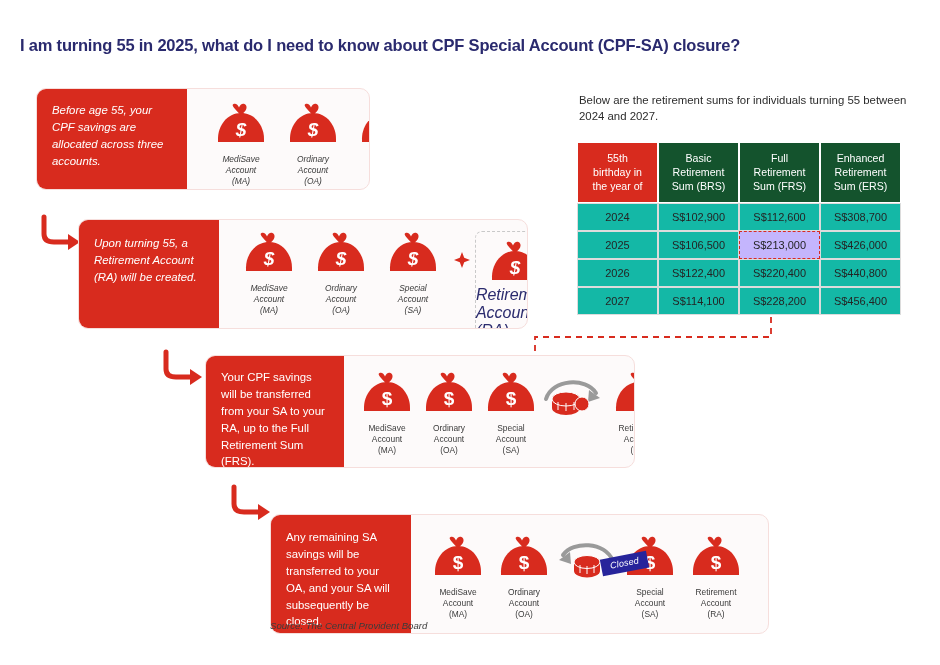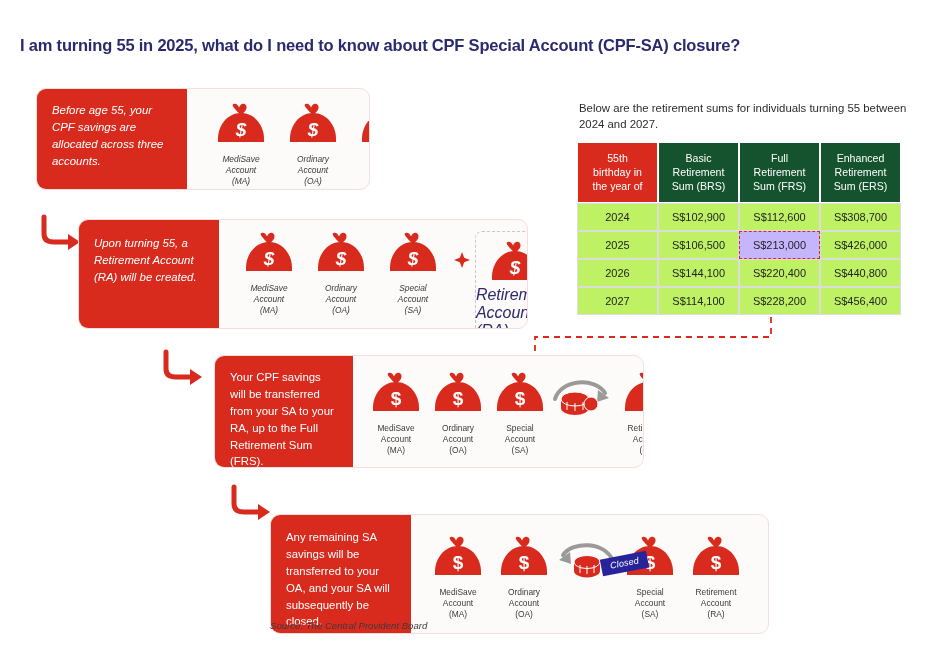--- a/index.html
+++ b/index.html
@@ -80,39 +80,39 @@
 
   
   .transfer{position:relative;width:76px;flex:none;height:78px;}
   .transfer svg{position:absolute;left:0;top:0;}
 
   
   .connector{position:absolute;}
 
   
   .tblintro{
-    position:absolute;left:579px;top:100px;width:330px;
+    position:absolute;left:579px;top:92px;width:330px;
     font-size:11.4px;line-height:1.42;color:#2c2c2c;
   }
   table.rsum{
     position:absolute;left:577px;top:142px;
     border-collapse:separate;border-spacing:0;
     font-size:10.6px;
   }
   table.rsum th{
     color:#ffffff;font-weight:normal;
     padding:9px 4px;line-height:1.3;
     width:81px;box-sizing:border-box;
     border:1.5px solid #ffffff;
     vertical-align:middle;
   }
   table.rsum th.yr{background:#d82b1e;}
   table.rsum th.bl{background:#14532d;}
   table.rsum td{
-    background:#bef264;color:#242424;
+    background:#14b8a6;color:#242424;
     text-align:center;padding:7px 4px;
     border:1px solid #dcdcdc;
     width:81px;box-sizing:border-box;
     font-size:11px;
   }
   table.rsum td.hl{
     background:#c4b5fd;
     border:1.6px dashed #d82b1e;
   }
 
@@ -290,21 +290,21 @@
       <path d="M30 20 L42 28 L30 36 Z" fill="#d82b1e"></path>
     </svg>
   </div>
 
   <div class="dashline" style="left:528px;top:295px;">
     <svg width="250" height="80" viewBox="0 0 250 80">
       <path d="M243 0 L243 42 L7 42 L7 78" stroke="#d82b1e" stroke-width="1.8" fill="none" stroke-dasharray="6,5"></path>
     </svg>
   </div>
 
-  <div class="step" style="left:214px;top:355px;">
+  <div class="step" style="left:205px;top:355px;">
     <div class="panel" style="width:430px;height:113px;">
       <div class="redbox" style="width:138px;font-size:11.4px;padding-top:13px;">
         <span>Your CPF savings will be transferred from your SA to your RA, up to the Full Retirement Sum (FRS).</span>
       </div>
       <div class="icons" style="padding-left:12px;padding-top:15px;">
 
         <div class="acct" style="width:62px;">
           <div class="bagwrap">
             <svg width="56" height="46" viewBox="0 0 56 46">
               <path d="M20.5 2 C22.5 1 25 2.5 26 5.5 C27 2.5 29.5 1 31.5 2 C34 3.2 34.2 6.5 32.2 9 L28 13.5 L23.8 9 C21.8 6.5 18 3.2 20.5 2 Z" fill="#d82b1e"></path>
@@ -507,21 +507,21 @@
         <td>S$308,700</td>
       </tr>
       <tr>
         <td>2025</td>
         <td>S$106,500</td>
         <td class="hl">S$213,000</td>
         <td>S$426,000</td>
       </tr>
       <tr>
         <td>2026</td>
-        <td>S$144,100</td>
+        <td>S$122,400</td>
         <td>S$220,400</td>
         <td>S$440,800</td>
       </tr>
       <tr>
         <td>2027</td>
         <td>S$114,100</td>
         <td>S$228,200</td>
         <td>S$456,400</td>
       </tr>
     </tbody>

